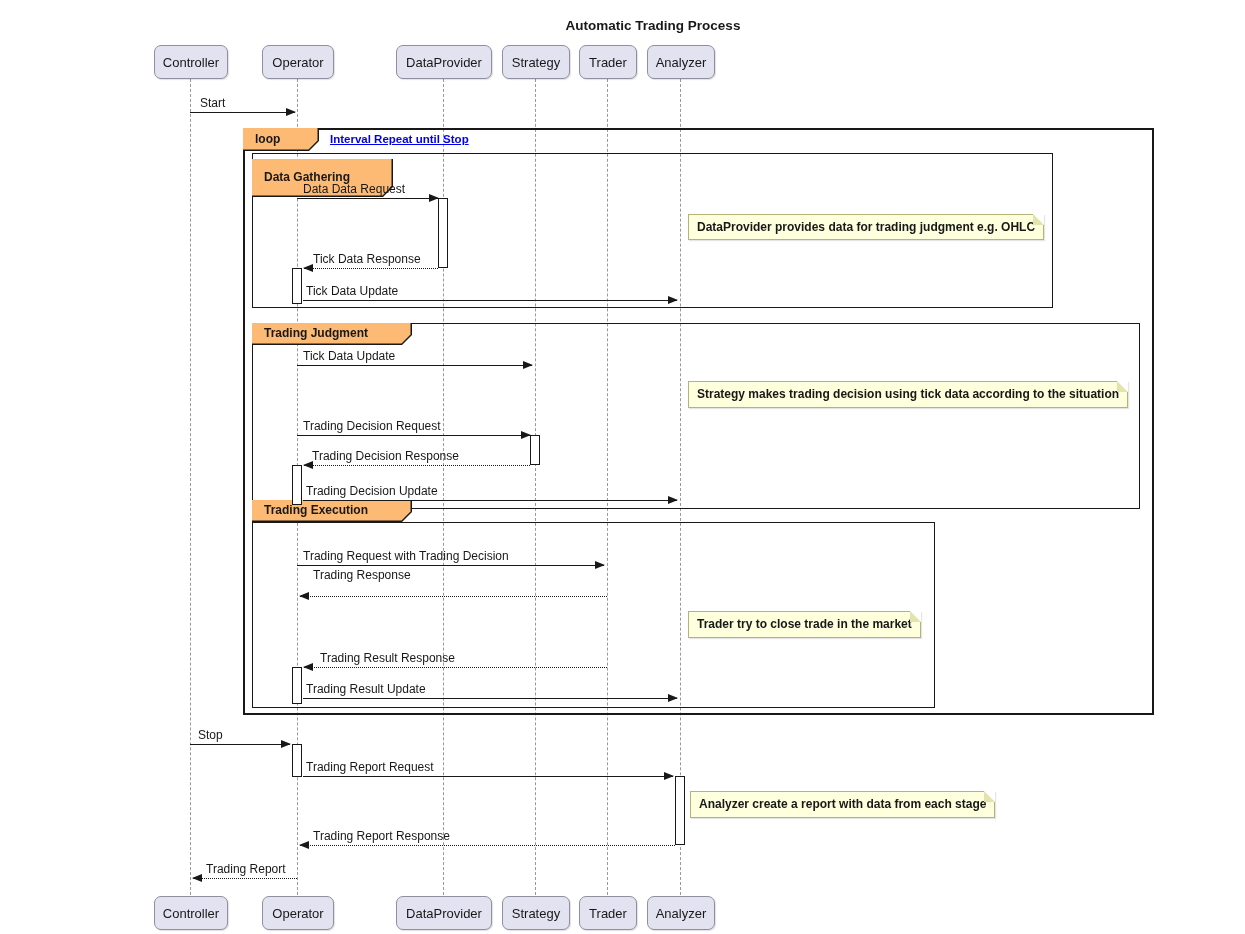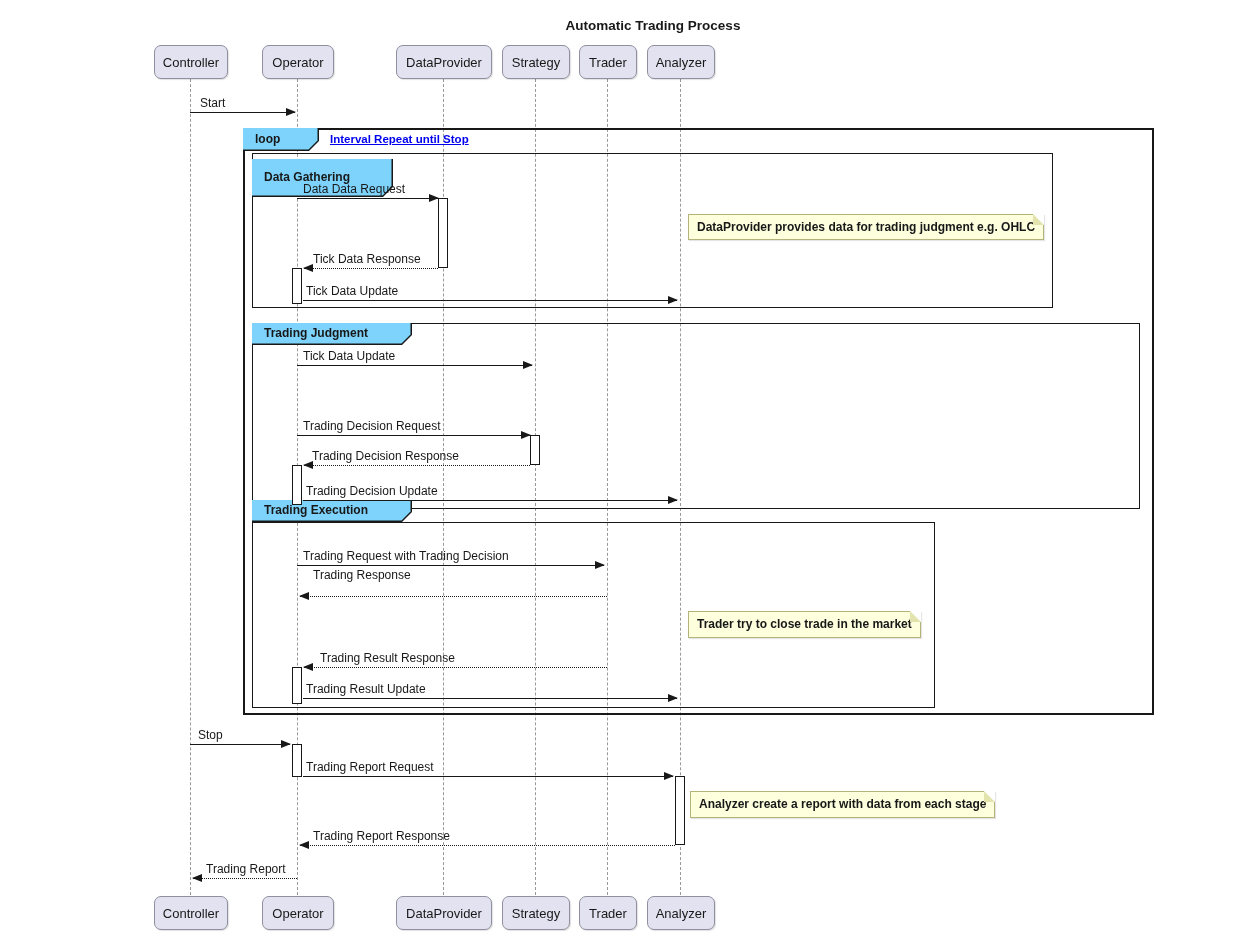--- a/index.html
+++ b/index.html
@@ -15,21 +15,21 @@
   .participant{position:absolute;height:32px;background:#E2E2F0;
     border:1px solid #8f8f9f;border-radius:7px;display:flex;align-items:center;
     justify-content:center;font-size:13px;box-shadow:1px 1px 1px rgba(0,0,0,0.12);}
 
   .frame{position:absolute;border:1.5px solid #181818;background:transparent;}
   .frame.loop-frame{border-width:2px;}
 
   .pent{position:absolute;}
   .pent-outer{position:absolute;inset:0;background:#181818;
     clip-path:polygon(0 0,100% 0,100% calc(100% - 10px),calc(100% - 10px) 100%,0 100%);}
-  .pent-inner{position:absolute;left:0;top:0;right:1.5px;bottom:1.5px;background:#7dd3fc;
+  .pent-inner{position:absolute;left:0;top:0;right:1.5px;bottom:1.5px;background:#fdba74;
     clip-path:polygon(0 0,100% 0,100% calc(100% - 9px),calc(100% - 9px) 100%,0 100%);
     display:flex;align-items:center;padding-left:12px;box-sizing:border-box;
     font-size:12px;font-weight:bold;}
 
   .loop-cond{position:absolute;font-size:11.5px;font-weight:bold;color:#0000EE;
     text-decoration:underline;white-space:nowrap;cursor:pointer;}
 
   .activation{position:absolute;width:10px;background:#ffffff;
     border:1px solid #181818;box-sizing:border-box;}
 
@@ -98,20 +98,21 @@
     <div class="pent-inner">Trading Judgment</div>
   </div>
 
   <div class="frame" style="left:212px;top:522px;width:681px;height:184px"></div>
   <div class="pent" style="left:212px;top:500px;width:160px;height:22px">
     <div class="pent-outer"></div>
     <div class="pent-inner">Trading Execution</div>
   </div>
 
   <div class="note" style="left:648px;top:214px;height:26px">DataProvider provides data for trading judgment e.g. OHLC</div>
+  <div class="note" style="left:648px;top:381px;height:27px">Strategy makes trading decision using tick data according to the situation</div>
   <div class="note" style="left:650px;top:791px;height:27px">Analyzer create a report with data from each stage</div>
   <div class="note" style="left:648px;top:611px;height:27px">Trader try to close trade in the market</div>
 
   <div class="activation" style="left:398px;top:198px;height:70px"></div>
   <div class="activation" style="left:252px;top:268px;height:36px"></div>
   <div class="activation" style="left:490px;top:435px;height:30px"></div>
   <div class="activation" style="left:252px;top:465px;height:40px"></div>
   <div class="activation" style="left:252px;top:667px;height:37px"></div>
   <div class="activation" style="left:252px;top:744px;height:33px"></div>
   <div class="activation" style="left:635px;top:776px;height:69px"></div>

